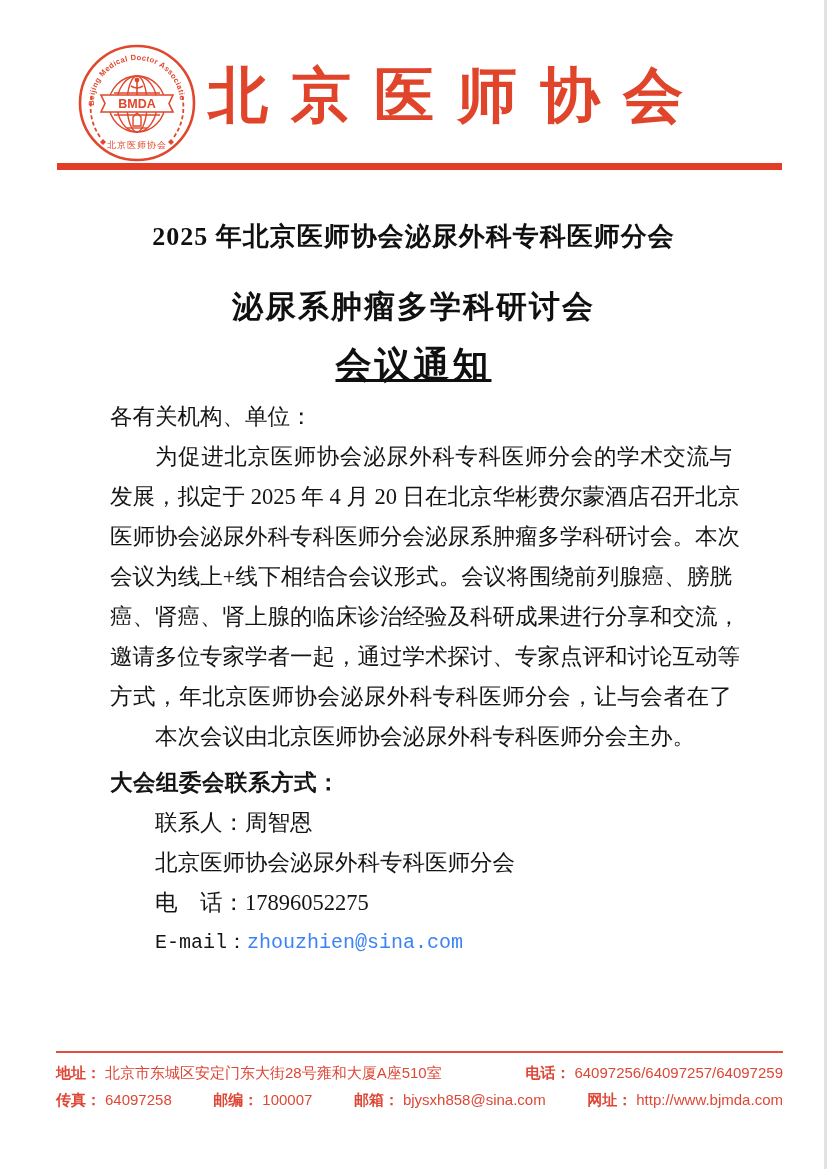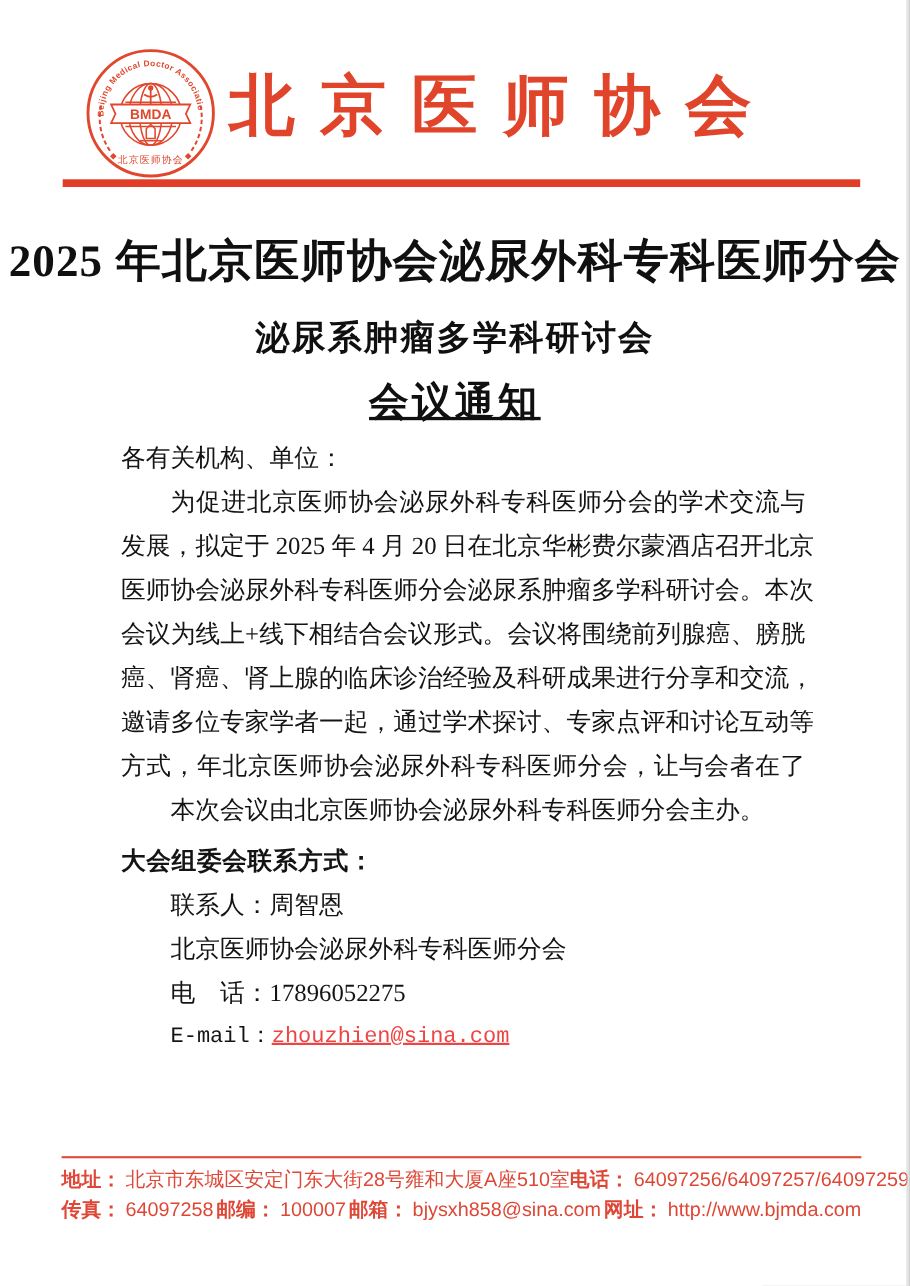--- a/index.html
+++ b/index.html
@@ -20,43 +20,43 @@
   .org-name{
     position:absolute;left:208px;top:56px;
     font-size:60px;font-weight:bold;
     letter-spacing:23px;white-space:nowrap;
     color:#e0442a;
   }
   .red-bar{position:absolute;left:57px;top:163px;width:725px;height:7px;background:#e23d27;}
 
   
   .doc-title{position:absolute;left:0;top:216px;width:100%;text-align:center;font-weight:bold;color:#101010;}
-  .doc-title .t1{font-size:41px;line-height:42px;margin-bottom:28px;letter-spacing:1px;}
+  .doc-title .t1{font-size:26px;line-height:42px;margin-bottom:28px;letter-spacing:1px;}
   .doc-title .t2{font-size:31px;line-height:42px;margin-bottom:16px;letter-spacing:2px;}
   .doc-title .t3{font-size:36px;line-height:42px;letter-spacing:3px;text-decoration:underline;}
 
   
   .body-text{position:absolute;left:110px;top:397px;width:622px;font-size:22.5px;line-height:40px;color:#141414;}
   .jline{text-align:justify;text-align-last:justify;white-space:nowrap;}
   .jline-end{text-align:left;}
   .indent{text-indent:45px;}
   .para2{text-indent:45px;margin-top:0;}
 
   .contact-heading{font-weight:bold;margin-top:6px;letter-spacing:.5px;}
   .contact-line{padding-left:45px;}
   .email-line{padding-left:45px;font-family:"Liberation Mono","DejaVu Sans Mono",monospace;font-size:20px;}
-  .email-link{color:#ef4444;text-decoration:underline;cursor:pointer;text-align:right;}
+  .email-link{color:#3b82f6;cursor:pointer;text-align:right;}
 
   
   .page-footer{
     position:absolute;left:56px;top:1051px;width:727px;
     border-top:2px solid #e2503c;
     padding-top:6px;
     font-family:"Liberation Sans","DejaVu Sans",sans-serif;
-    font-size:18px;color:#de4736;
+    font-size:15px;color:#de4736;
   }
   .f-row{display:flex;justify-content:space-between;line-height:27px;white-space:nowrap;}
   .f-item .lbl{font-weight:bold;margin-right:4px;}
 </style>
 </head>
 <body>
 
 <div class="page">
 
   <div class="letterhead">

